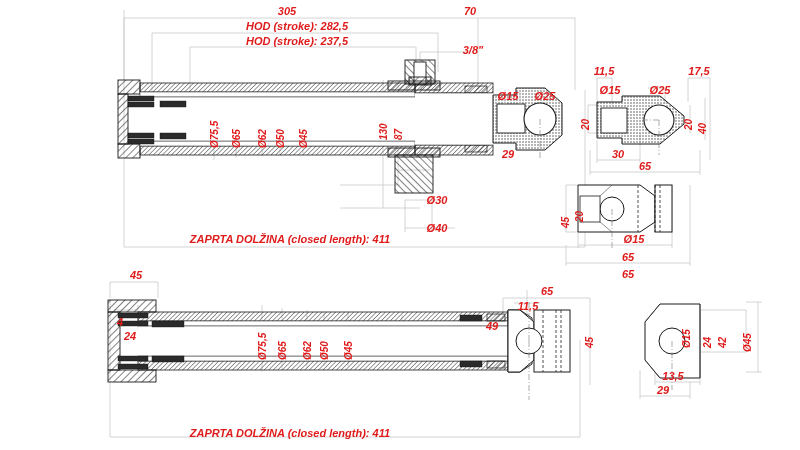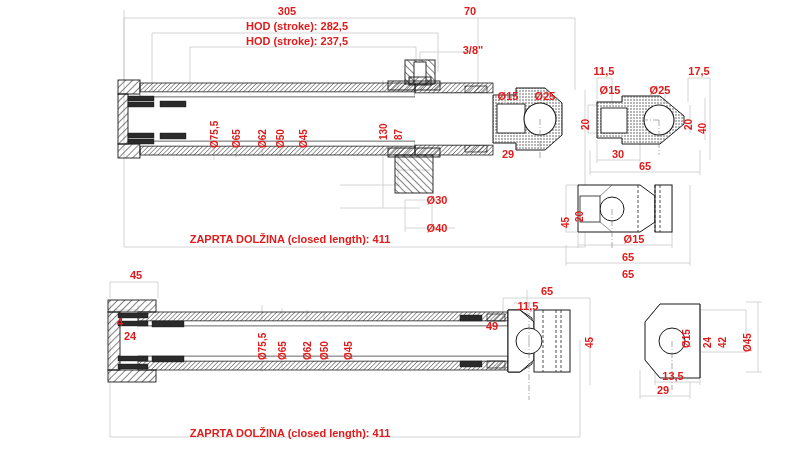--- a/index.html
+++ b/index.html
@@ -1,20 +1,20 @@
 <!DOCTYPE html>
 <html><head>
 <meta charset="utf-8">
 <style>
   html,body{margin:0;padding:0;background:#ffffff;}
   body{
     width:800px;height:450px;position:relative;overflow:hidden;
     font-family:"Liberation Sans", sans-serif;
   }
-  #stage{position:absolute;left:0;top:0;width:800px;height:404px;}
+  #stage{position:absolute;left:0;top:0;width:800px;height:404px;font-style:italic;}
   svg{display:block;}
   .dimtxt{ fill:#e01b1b; font-family:"Liberation Sans",sans-serif; font-weight:bold; }
   .lbl-lg{ font-size:11px; }
   .lbl-md{ font-size:10px; }
   .title-txt{ fill:#e01b1b; font-size:11px; font-weight:bold; font-family:"Liberation Sans",sans-serif;}
   .dimline{ stroke:#c9c9c9; stroke-width:0.8; fill:none; }
   .thin{ stroke:#404040; stroke-width:0.6; fill:none; }
   .center{ stroke:#777; stroke-width:0.6; stroke-dasharray:6 2 1 2; fill:none;}
   .dashed{ stroke:#222; stroke-width:0.8; stroke-dasharray:3 2; fill:none;}
   .seal{ fill:#2b2b2b; stroke:#111; stroke-width:0.4;}

